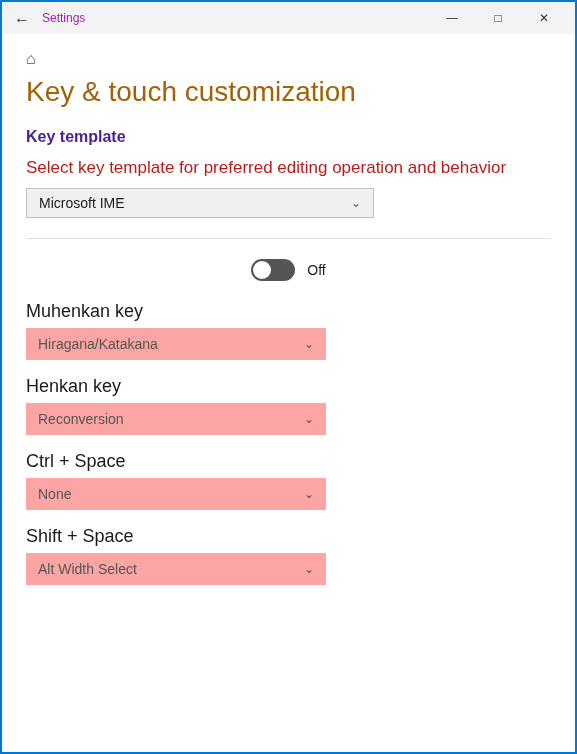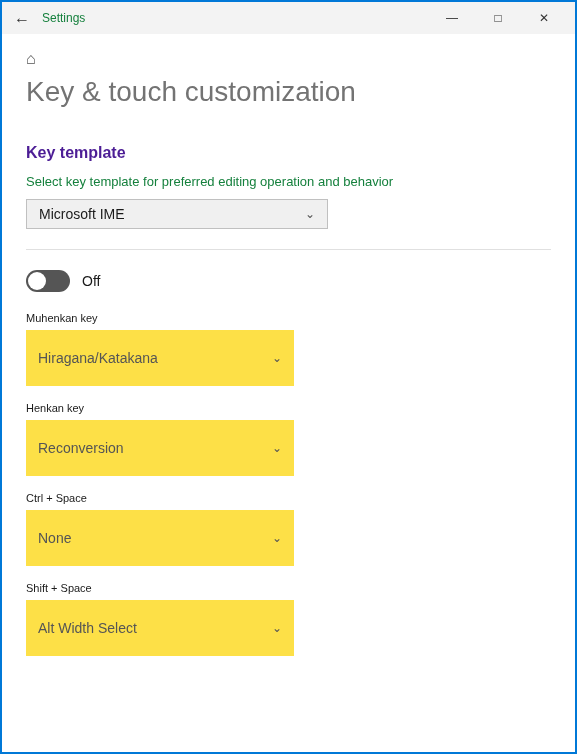--- a/index.html
+++ b/index.html
@@ -36,21 +36,21 @@
     }
 
     .title-bar-left {
       display: flex;
       align-items: center;
       gap: 8px;
     }
 
     .title-bar-title {
       font-size: 12px;
-      color: #15803d;
+      color: #a21caf;
       text-align: center;
     }
 
     .title-bar-controls {
       display: flex;
       align-items: center;
       gap: 0;
     }
 
     .title-btn {
@@ -80,45 +80,45 @@
     }
 
     .home-icon {
       font-size: 16px;
       color: #555;
     }
 
     .page-title {
       font-size: 28px;
       font-weight: 300;
-      color: #737373;
-      margin-bottom: 36px;
+      color: #a16207;
+      margin-bottom: 20px;
     }
 
     .section-title {
       font-size: 16px;
       font-weight: 600;
       color: #4c1d95;
       margin-bottom: 12px;
     }
 
     .section-desc {
-      font-size: 13px;
-      color: #15803d;
+      font-size: 17px;
+      color: #b91c1c;
       margin-bottom: 10px;
     }
 
     .dropdown {
       display: flex;
       align-items: center;
       justify-content: space-between;
       background: #f0f0f0;
       border: 1px solid #c0c0c0;
       padding: 6px 12px;
-      width: 302px;
+      width: 348px;
       cursor: pointer;
       font-size: 14px;
       color: #1a1a1a;
       margin-bottom: 20px;
     }
 
     .dropdown-arrow {
       font-size: 12px;
       color: #555;
     }
@@ -131,20 +131,21 @@
 
     .section {
       margin-bottom: 8px;
     }
 
     .toggle-row {
       display: flex;
       align-items: center;
       gap: 12px;
       margin-bottom: 20px;
+      justify-content: center;
     }
 
     .toggle {
       width: 44px;
       height: 22px;
       background: #555;
       border-radius: 11px;
       position: relative;
       cursor: pointer;
       flex-shrink: 0;
@@ -164,33 +165,33 @@
     .toggle-label {
       font-size: 14px;
       color: #1a1a1a;
     }
 
     .field-group {
       margin-bottom: 16px;
     }
 
     .field-label {
-      font-size: 11px;
+      font-size: 18px;
       color: #1a1a1a;
       margin-bottom: 6px;
     }
 
     .dropdown-gray {
       display: flex;
       align-items: center;
       justify-content: space-between;
-      background: #fde047;
+      background: #fca5a5;
       border: none;
-      padding: 20px 12px;
-      width: 268px;
+      padding: 8px 12px;
+      width: 300px;
       cursor: pointer;
       font-size: 14px;
       color: #555;
       margin-bottom: 4px;
     }
 
     .back-btn {
       background: none;
       border: none;
       font-size: 16px;

